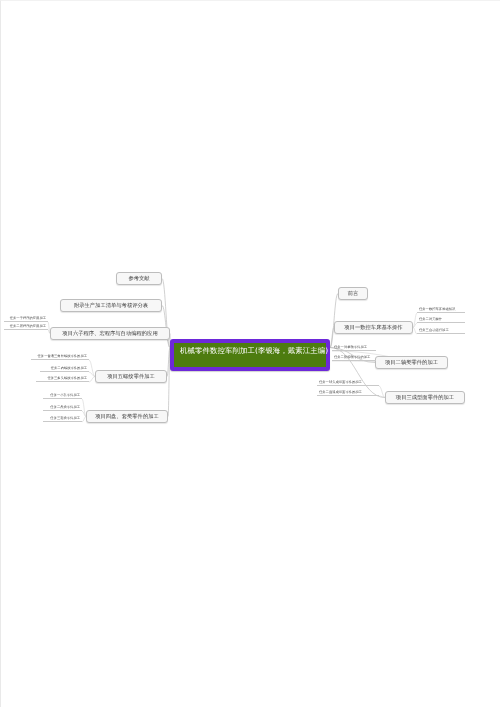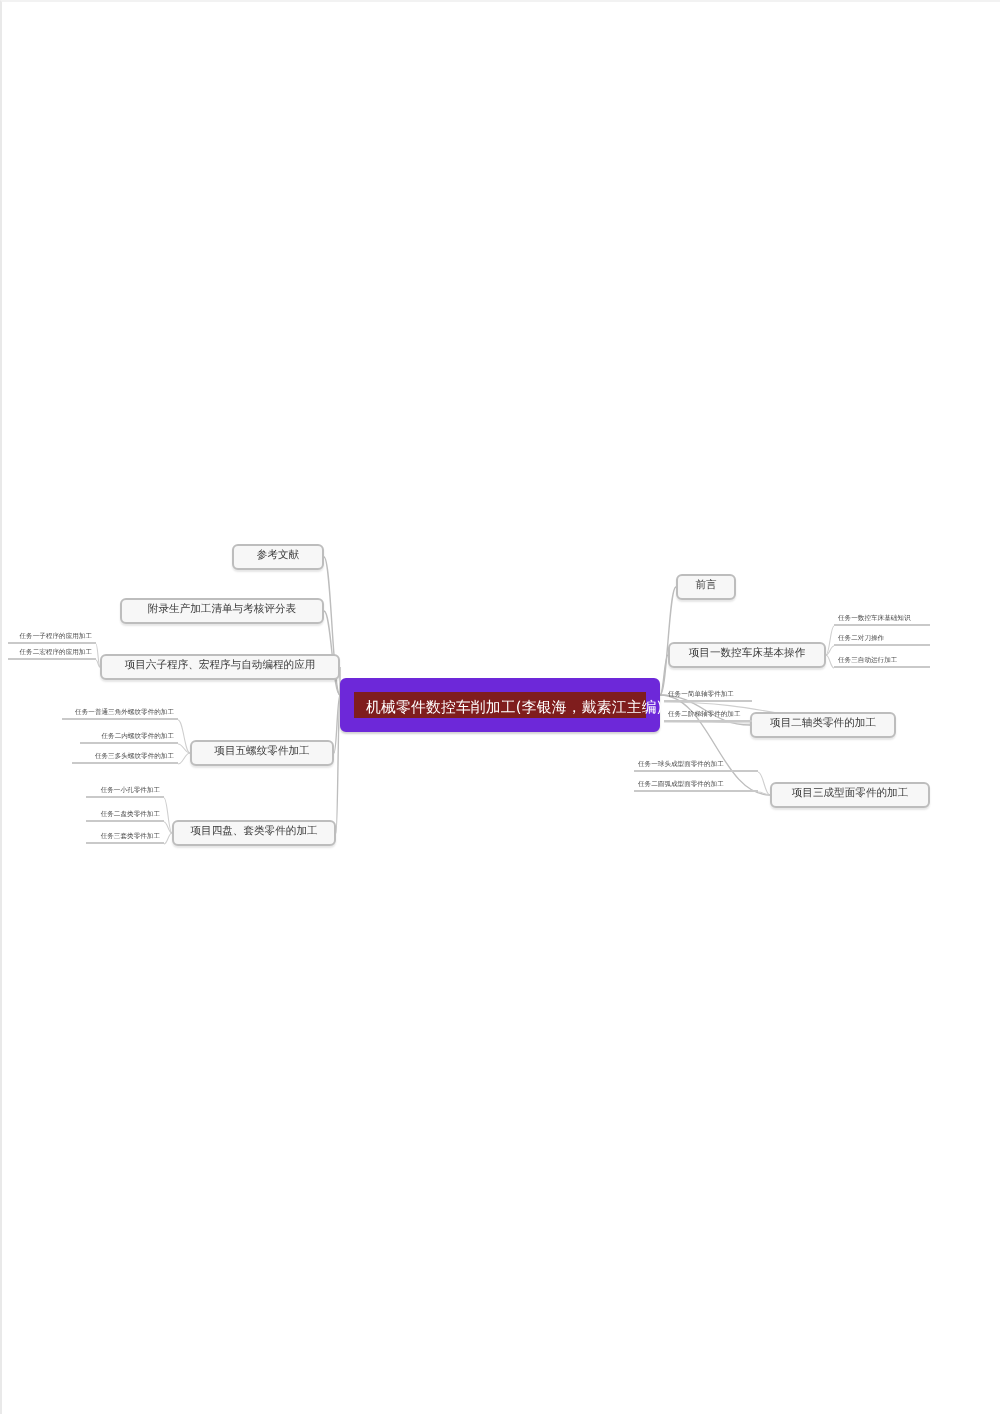--- a/index.html
+++ b/index.html
@@ -42,27 +42,27 @@
 
   .node {
     position: absolute;
     box-sizing: border-box;
     white-space: nowrap;
     line-height: 1;
   }
 
   
   .root-node {
-    background: #7f1d1d;
-    border: 7px solid #6d28d9;
+    background: #4d7c0f;
+    border: 4px solid #6d28d9;
     border-radius: 3px;
     color: #ffffff;
     font-size: 7.4px;
     letter-spacing: 0.1px;
-    padding: 4px 6px 9px 6px;
+    padding: 4px 6px 20px 6px;
     text-align: center;
     box-shadow: 0 1px 1px rgba(0,0,0,0.18);
   }
 
   
   .branch-node {
     background: #f7f7f7;
     border: 1px solid #bdbdbd;
     border-radius: 3px;
     color: #3a3a3a;

